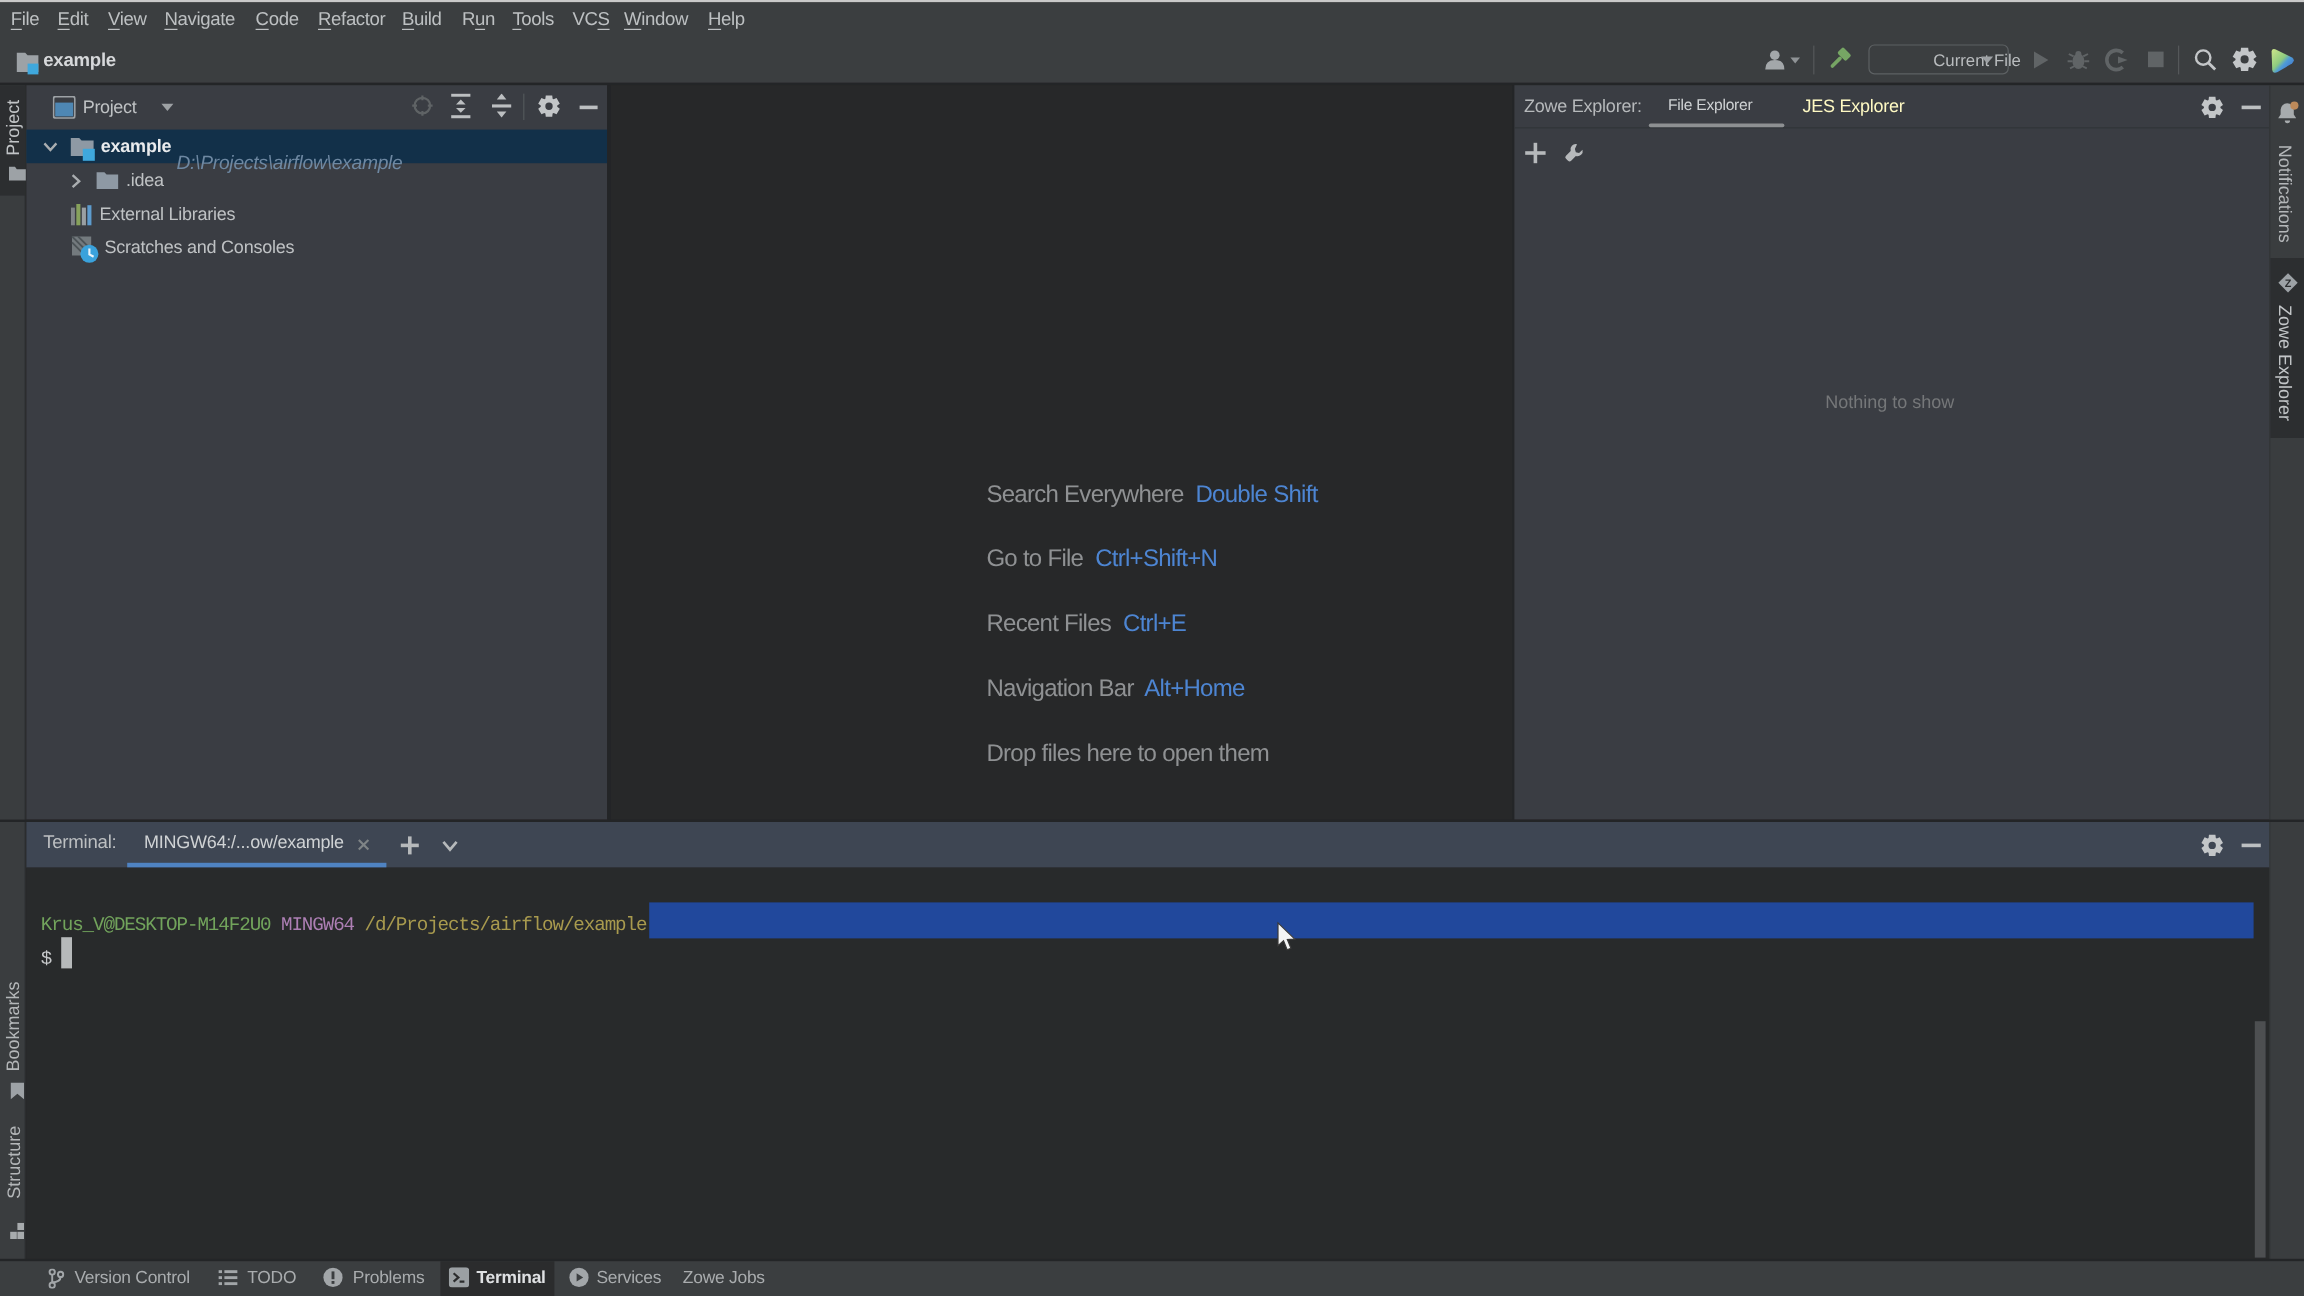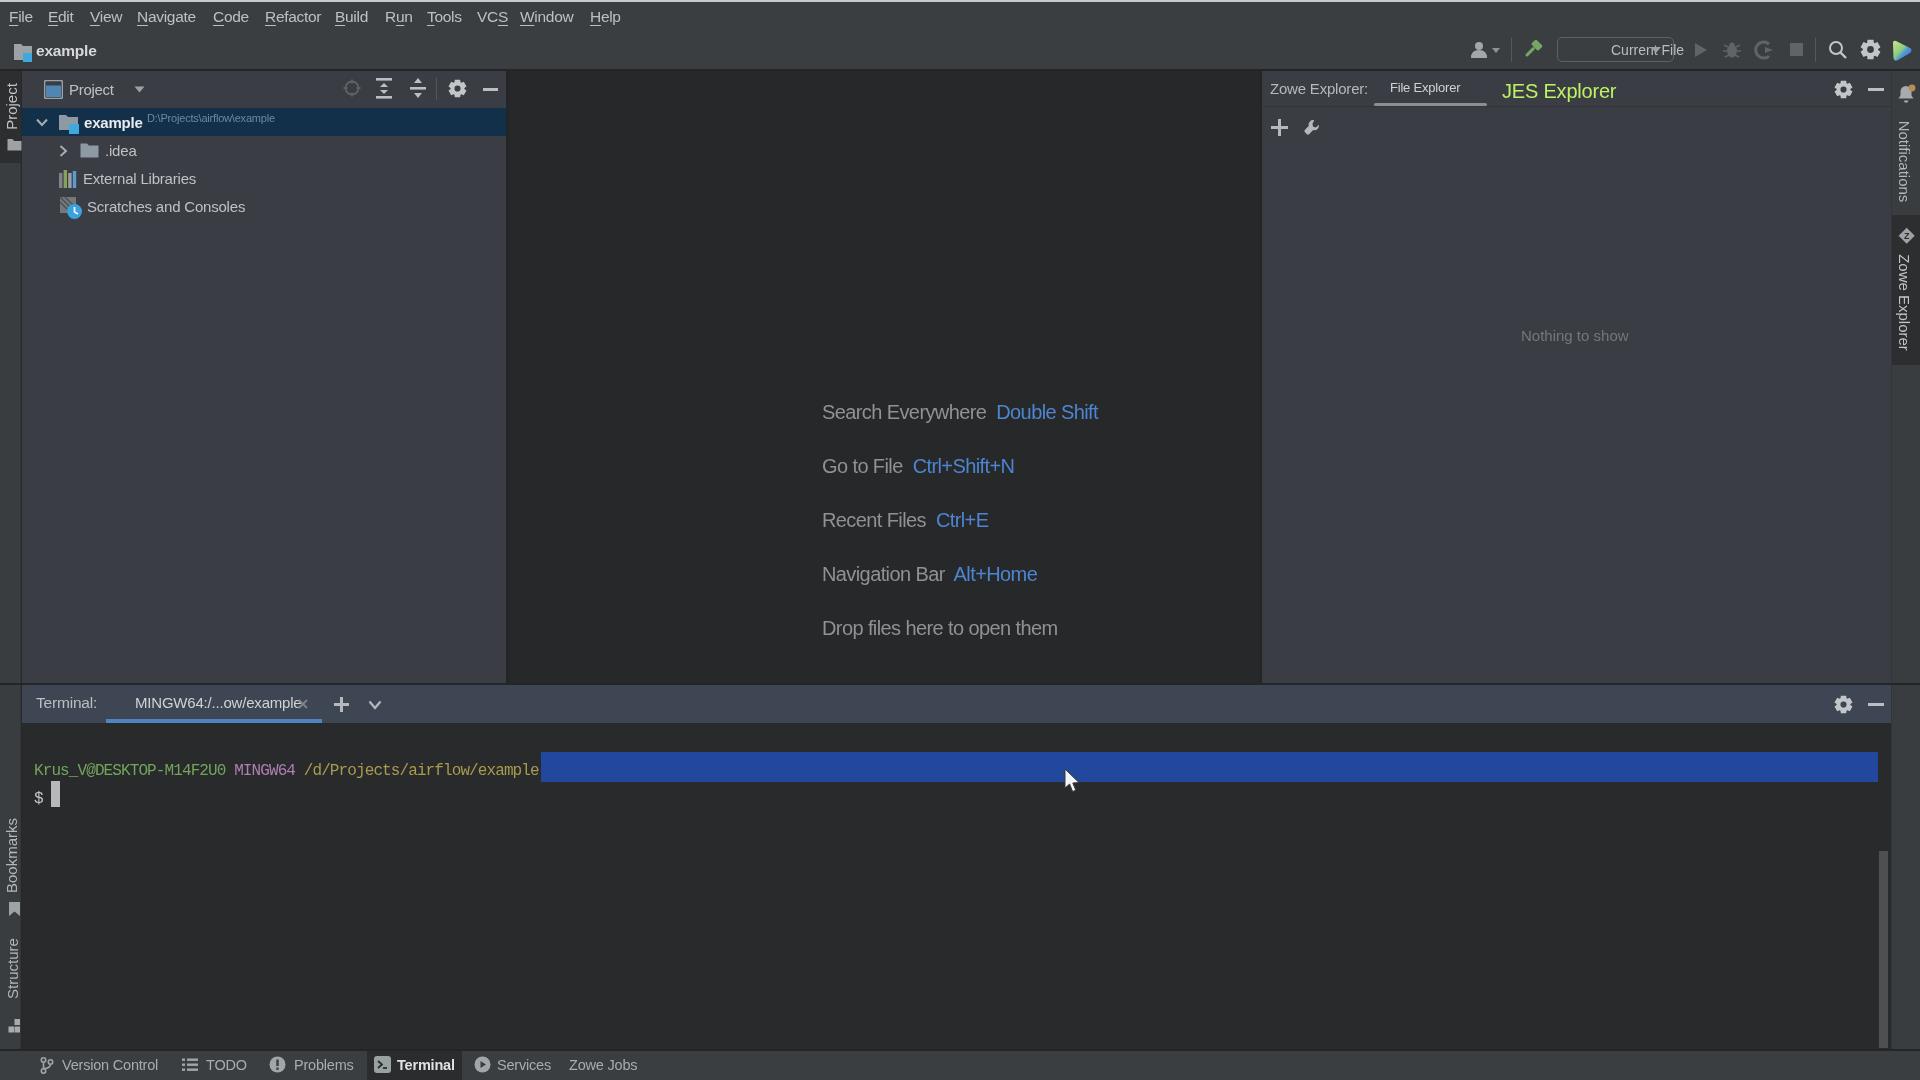--- a/index.html
+++ b/index.html
@@ -137,21 +137,21 @@
 
 <div class="abs" style="left:22px;top:108px;width:484px;height:28px;background:#123049;"></div>
 <svg class="abs" style="left:36px;top:118px;" width="12" height="9" viewBox="0 0 12 9">
     <path d="M1 1.5 L6 7 L11 1.5" stroke="#a9adb0" stroke-width="2" fill="none"></path>
   </svg>
 <svg class="abs" style="left:58px;top:112px;" width="23" height="23" viewBox="0 0 23 23">
   <path d="M1 3 h7 l2 2 h10 v13 h-19 z" fill="#8e99a4"></path>
   <rect x="11" y="12" width="10" height="10" fill="#3fa8dd"></rect>
 </svg>
 <div class="abs" style="left:84px;top:114px;font-size:15px;font-weight:bold;color:#e9ebed;letter-spacing:-0.2px;">example</div>
-<div class="abs" style="left:147px;top:112px;font-size:11px;color:#6e88a2;letter-spacing:-0.2px;">D:\Projects\airflow\example</div>
+<div class="abs" style="left:147px;top:128px;font-size:16px;color:#6e88a2;letter-spacing:-0.2px;font-style:italic;">D:\Projects\airflow\example</div>
 
 <svg class="abs" style="left:59px;top:145px;" width="9" height="12" viewBox="0 0 9 12">
     <path d="M1.5 1 L7 6 L1.5 11" stroke="#a9adb0" stroke-width="2" fill="none"></path>
   </svg>
 <svg class="abs" style="left:80px;top:142px;" width="19" height="16" viewBox="0 0 19 16">
     <path d="M0.5 1.5 h6.5 l1.8 2 h9.7 v12 h-18 z" fill="#8e99a4"></path>
   </svg>
 <div class="abs" style="left:105px;top:142px;font-size:15px;color:#bfc2c4;letter-spacing:-0.2px;">.idea</div>
 
 <svg class="abs" style="left:59px;top:169px;" width="19" height="19" viewBox="0 0 19 19">
@@ -181,21 +181,21 @@
   <div class="abs" style="left:822px;top:617px;">Drop files here to open them</div>
 </div>
 
 <div class="abs" style="left:1260px;top:71px;width:2px;height:612px;background:#232527;"></div>
 
 <div class="abs" style="left:1262px;top:71px;width:629px;height:612px;background:#3a3d43;"></div>
 <div class="abs" style="left:1262px;top:106px;width:629px;height:1px;background:#313538;"></div>
 <div class="abs" style="left:1270px;top:80px;font-size:15px;color:#b6b9bb;letter-spacing:-0.2px;text-align:right;">Zowe Explorer:</div>
 <div class="abs" style="left:1390px;top:80px;font-size:13px;color:#cfd2d4;letter-spacing:-0.2px;">File Explorer</div>
 <div class="abs" style="left:1374px;top:103px;width:113px;height:3px;background:#8d9092;border-radius:2px;"></div>
-<div class="abs" style="left:1502px;top:80px;font-size:20px;color:#bef264;letter-spacing:-0.2px;">JES Explorer</div>
+<div class="abs" style="left:1502px;top:80px;font-size:15px;color:#fef9c3;letter-spacing:-0.2px;">JES Explorer</div>
 <svg class="abs" style="left:1834px;top:80px;" width="19" height="19" viewBox="0 0 21 21">
   <path d="M7.17 3.67 L7.52 0.75 L13.48 0.75 L13.83 3.67 L14.75 4.20 L17.46 3.04 L20.44 8.21 L18.08 9.97 L18.08 11.03 L20.44 12.79 L17.46 17.96 L14.75 16.80 L13.83 17.33 L13.48 20.25 L7.52 20.25 L7.17 17.33 L6.25 16.80 L3.54 17.96 L0.56 12.79 L2.92 11.03 L2.92 9.97 L0.56 8.21 L3.54 3.04 L6.25 4.20 Z M13.90 10.50 A3.4 3.4 0 1 0 7.10 10.50 A3.4 3.4 0 1 0 13.90 10.50 Z" fill="#c3c6c8" fill-rule="evenodd"></path>
 </svg>
 <div class="abs" style="left:1868px;top:88px;width:16px;height:2.5px;background:#bcbfc1;"></div>
 
 <div class="abs" style="left:1271px;top:119px;width:17px;height:17px;">
   <div class="abs" style="left:7px;top:0;width:3px;height:17px;background:#b6b9bb;"></div>
   <div class="abs" style="left:0;top:7px;width:17px;height:3px;background:#b6b9bb;"></div>
 </div>
 <svg class="abs" style="left:1303px;top:118px;" width="18" height="18" viewBox="0 0 18 18">
@@ -213,21 +213,21 @@
 <div class="abs" style="left:1892px;top:215px;width:28px;height:150px;background:#2c2e30;"></div>
 <svg class="abs" style="left:1897px;top:226px;" width="19" height="19" viewBox="0 0 19 19">
   <rect x="4" y="4" width="11.4" height="11.4" transform="rotate(45 9.7 9.7)" fill="#9da2a6"></rect>
   <text x="9.7" y="13" font-size="9" font-weight="bold" fill="#2c2e30" text-anchor="middle" font-family="Liberation Sans">Z</text>
 </svg>
 <div class="abs" style="left:1848px;top:292px;width:108px;height:21px;color:#c2c5c7;font-size:15px;text-align:center;transform:rotate(90deg);">Zowe Explorer</div>
 
 <div class="abs" style="left:0;top:683px;width:1920px;height:2px;background:#232527;"></div>
 <div class="abs" style="left:22px;top:685px;width:1869px;height:38px;background:#3e4653;"></div>
 <div class="abs" style="left:36px;top:694px;font-size:15.5px;color:#bcbfc1;letter-spacing:-0.2px;">Terminal:</div>
-<div class="abs" style="left:120px;top:694px;font-size:15px;color:#cfd2d4;letter-spacing:-0.2px;margin-left:15px;">MINGW64:/...ow/example</div>
+<div class="abs" style="left:120px;top:694px;font-size:15px;color:#cfd2d4;letter-spacing:-0.2px;">MINGW64:/...ow/example</div>
 <svg class="abs" style="left:297px;top:698px;" width="12" height="12" viewBox="0 0 12 12">
     <path d="M2 2 L10 10 M10 2 L2 10" stroke="#7f8486" stroke-width="1.8"></path>
   </svg>
 <div class="abs" style="left:106px;top:719px;width:216px;height:4px;background:#4f83c2;"></div>
 <div class="abs" style="left:334px;top:697px;width:15px;height:15px;">
   <div class="abs" style="left:6px;top:0;width:3px;height:15px;background:#b6b9bb;"></div>
   <div class="abs" style="left:0;top:6px;width:15px;height:3px;background:#b6b9bb;"></div>
 </div>
 <svg class="abs" style="left:368px;top:700px;" width="14" height="10" viewBox="0 0 14 10">
     <path d="M1.5 1.5 L7 8 L12.5 1.5" stroke="#b6b9bb" stroke-width="2.2" fill="none"></path>

